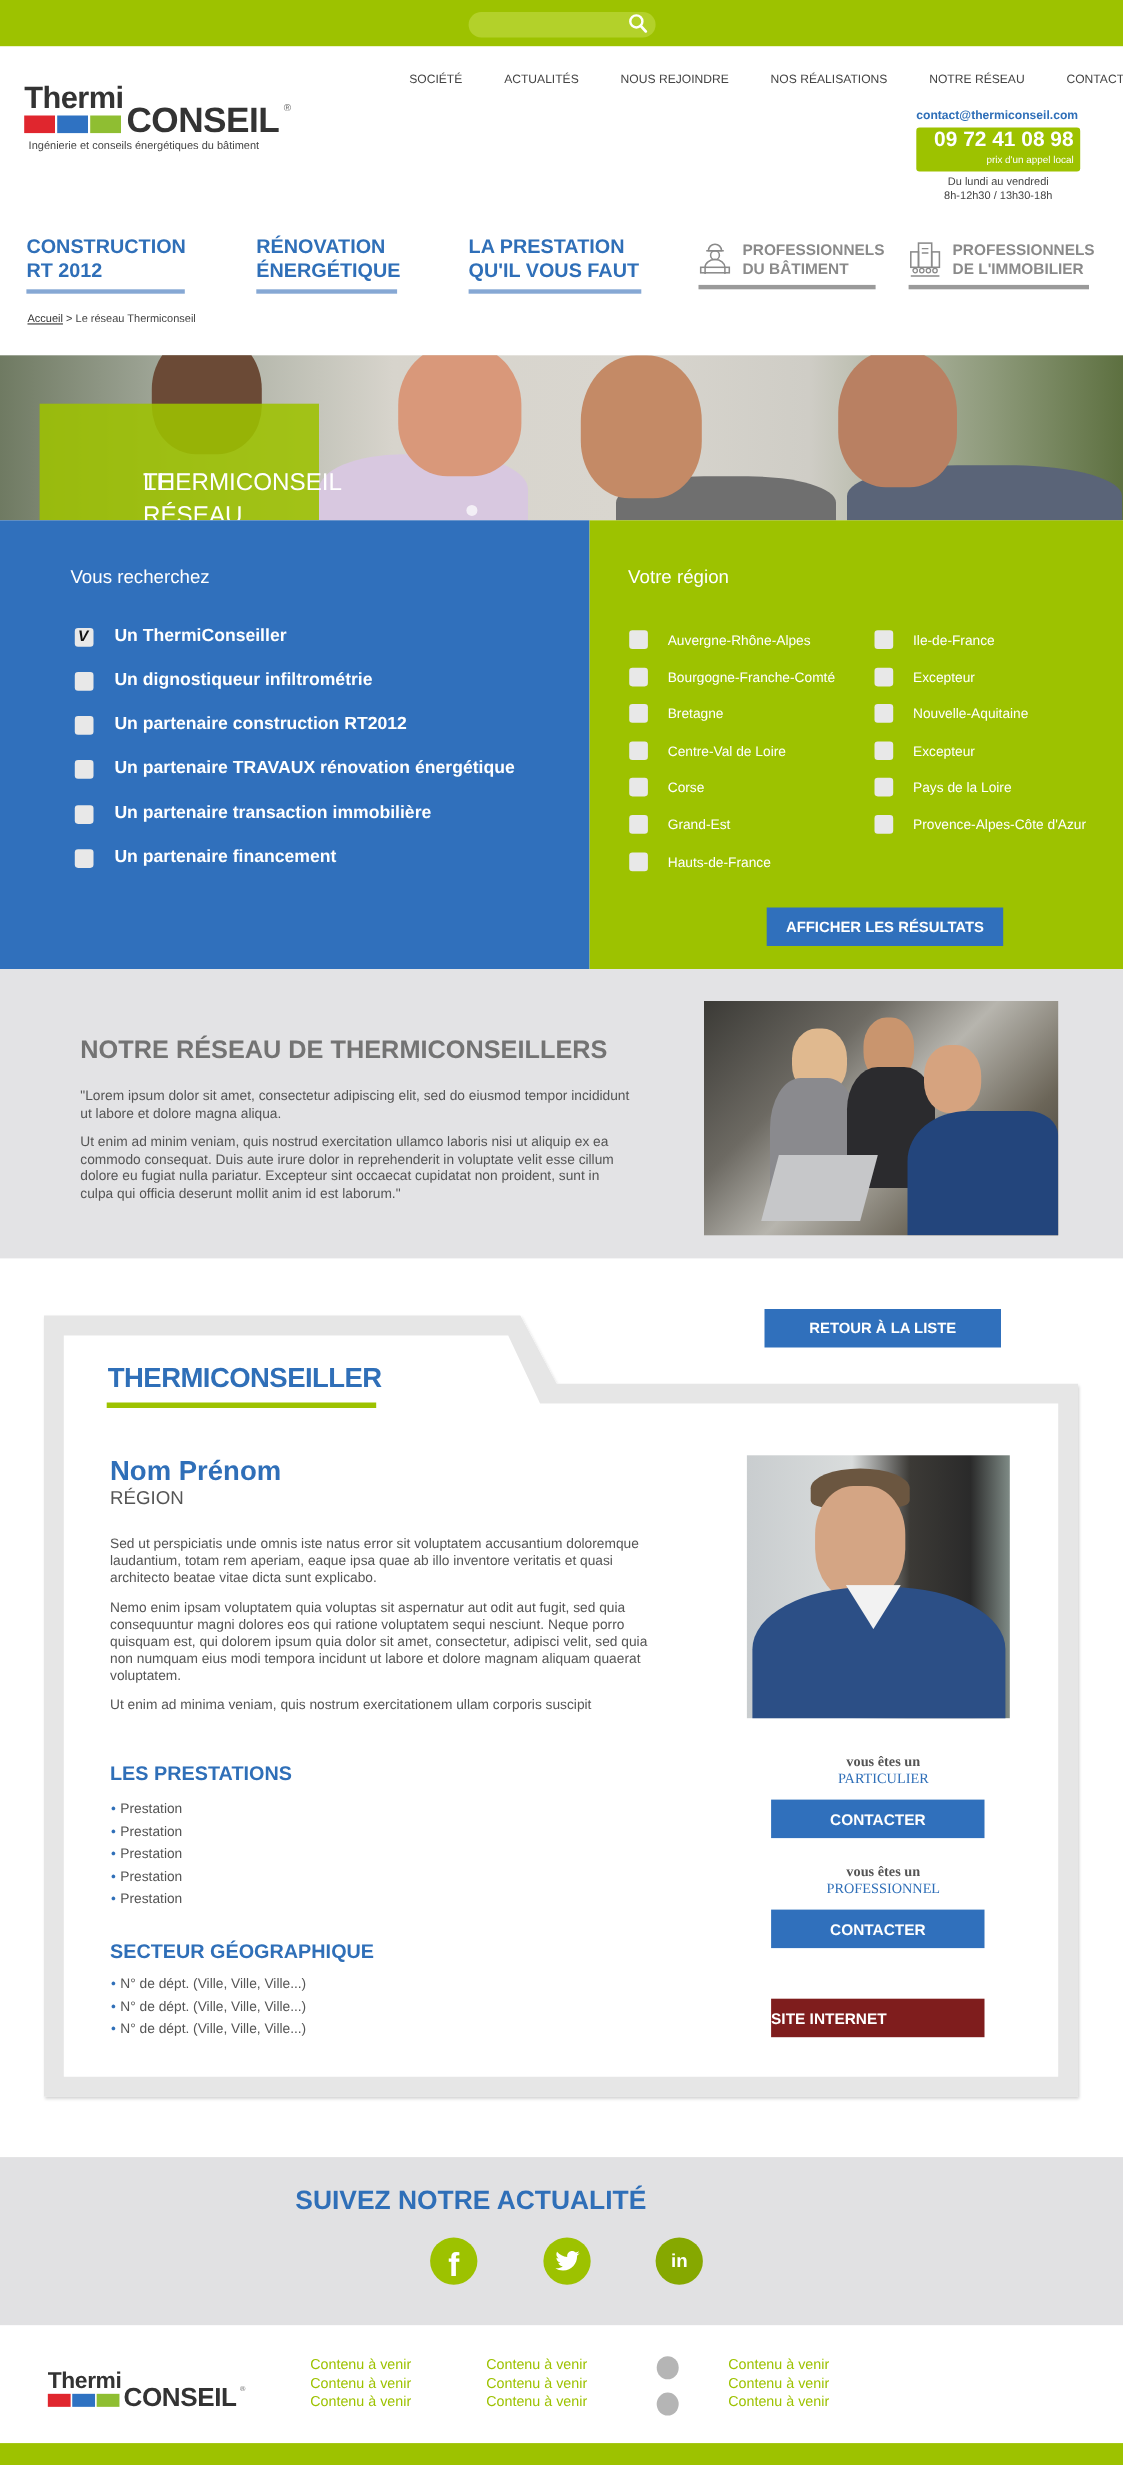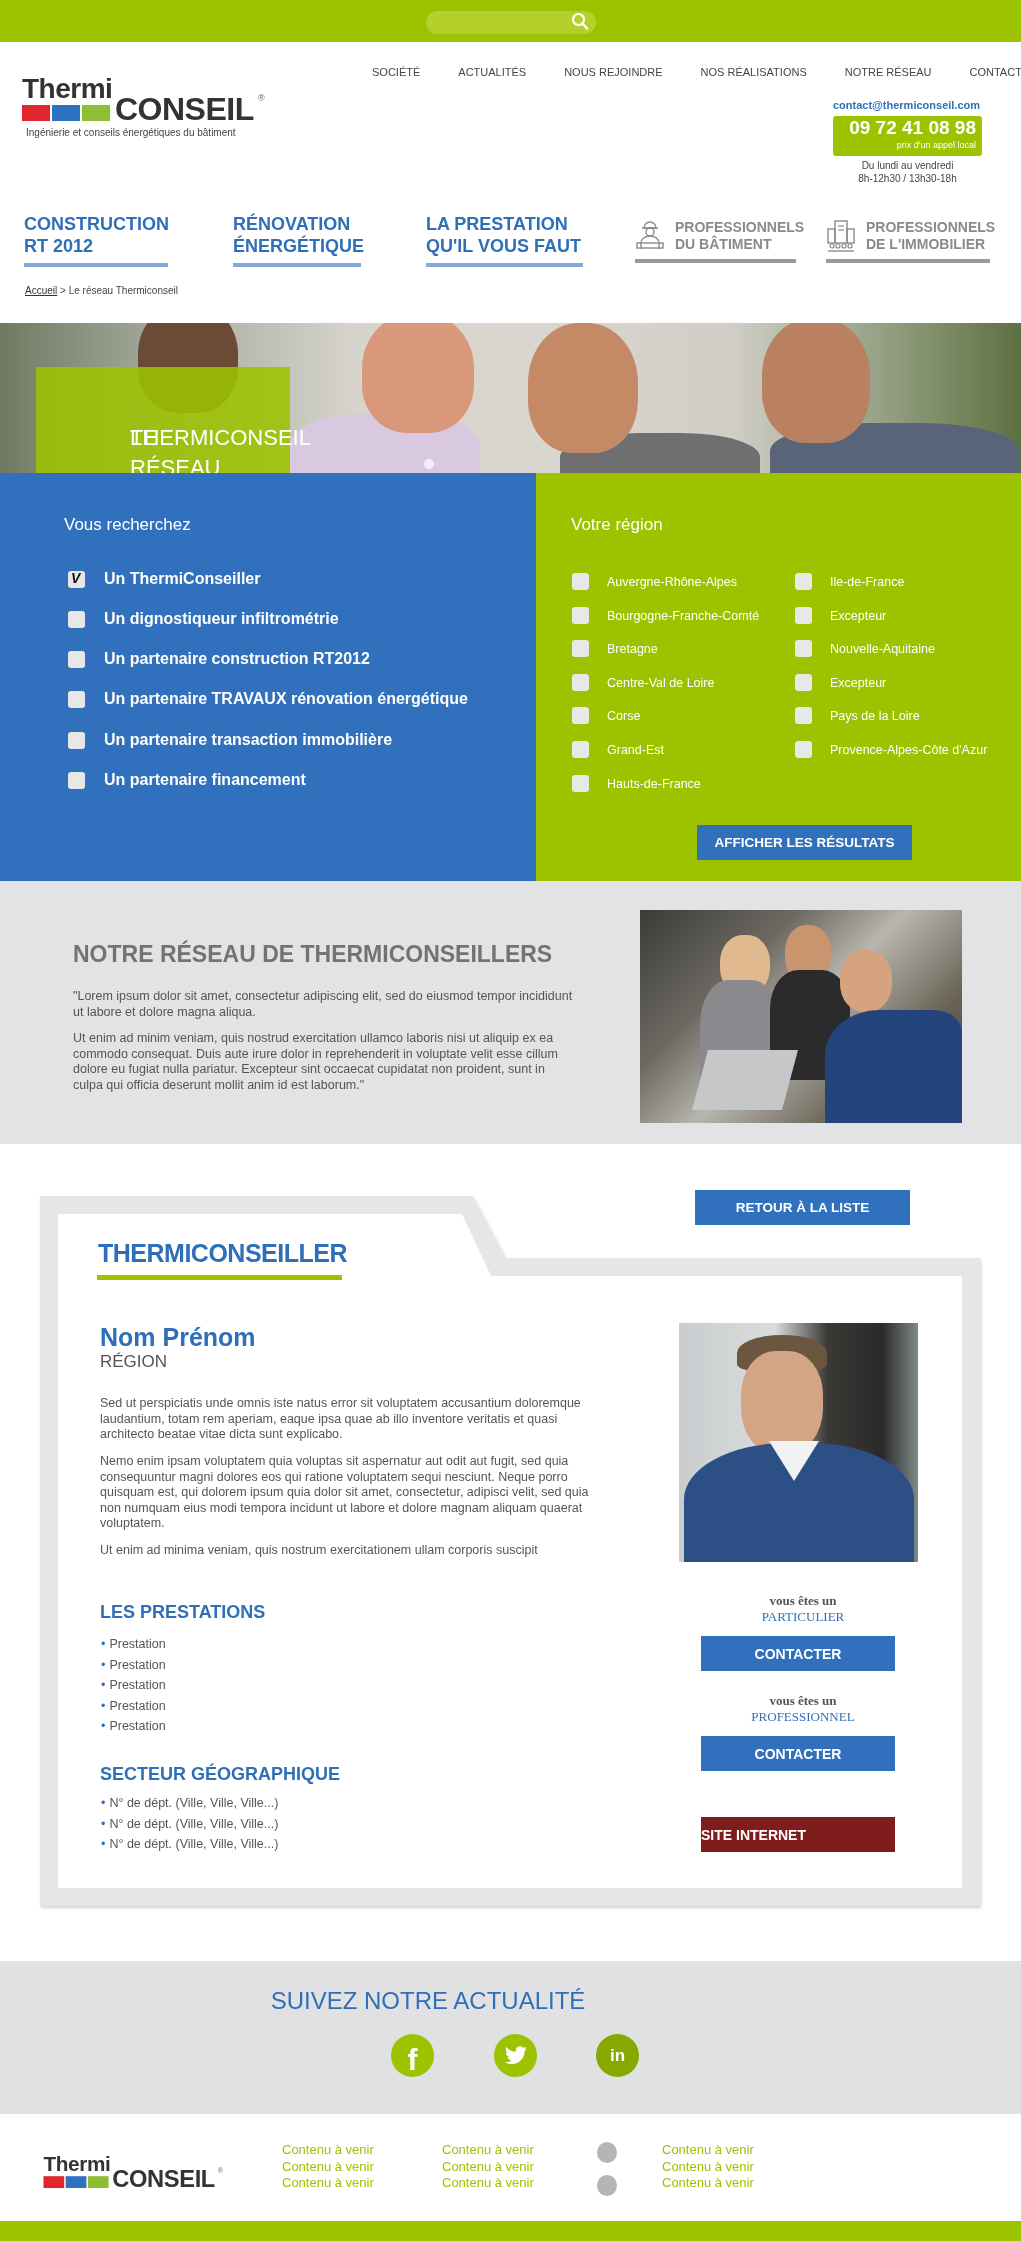--- a/index.html
+++ b/index.html
@@ -75,21 +75,21 @@
   .bullets { position: absolute; left: 101px; list-style: none; }
   .bullets li { font-size: 12.5px; color: #555; line-height: 20.6px; white-space: nowrap; }
   .bullets li::before { content: "•"; color: #2f6fb8; margin-right: 4px; }
   .portrait { position: absolute; left: 679px; top: 1323px; width: 239px; height: 239px; overflow: hidden;
     background: linear-gradient(90deg, #c9cdcf 0%, #d9dcdc 40%, #3c3a36 62%, #2a2a2a 85%, #7f8b86 100%); }
   .vous { position: absolute; left: 700px; width: 206px; text-align: center; font-size: 13px; font-weight: bold; color: #555; line-height: 16px; font-family: Liberation Serif, serif; }
   .vous .kind { display: block; color: #2f6fb8; font-weight: normal; text-transform: uppercase; }
 
   
   .follow { position: absolute; left: 0; top: 1961px; width: 1021px; height: 153px; background: #e1e1e3; }
-  .follow-title { position: absolute; left: 0; width: 856px; top: 26px; text-align: center; font-size: 24px; font-weight: normal; color: #2f6fb8; text-transform: uppercase; }
+  .follow-title { position: absolute; left: 0; width: 856px; top: 26px; text-align: center; font-size: 24px; font-weight: bold; color: #2f6fb8; text-transform: uppercase; }
   .social { position: absolute; top: 73px; width: 43px; height: 43px; border-radius: 50%; color: #fff; font-weight: bold; display: flex; align-items: center; justify-content: center; }
 
   
   .footer { position: absolute; left: 0; top: 2114px; width: 1021px; height: 108px; background: #fff; }
   .foot-col { position: absolute; top: 28px; list-style: none; }
   .foot-col li { font-size: 13px; color: #9dc200; line-height: 16.7px; white-space: nowrap; }
   .foot-dot { position: absolute; width: 20px; height: 21px; border-radius: 50%; background: #b5b5b5; }
   .bottombar { position: absolute; left: 0; top: 2221px; width: 1021px; height: 20px; background: #9dc200; }
 </style>
 </head>

